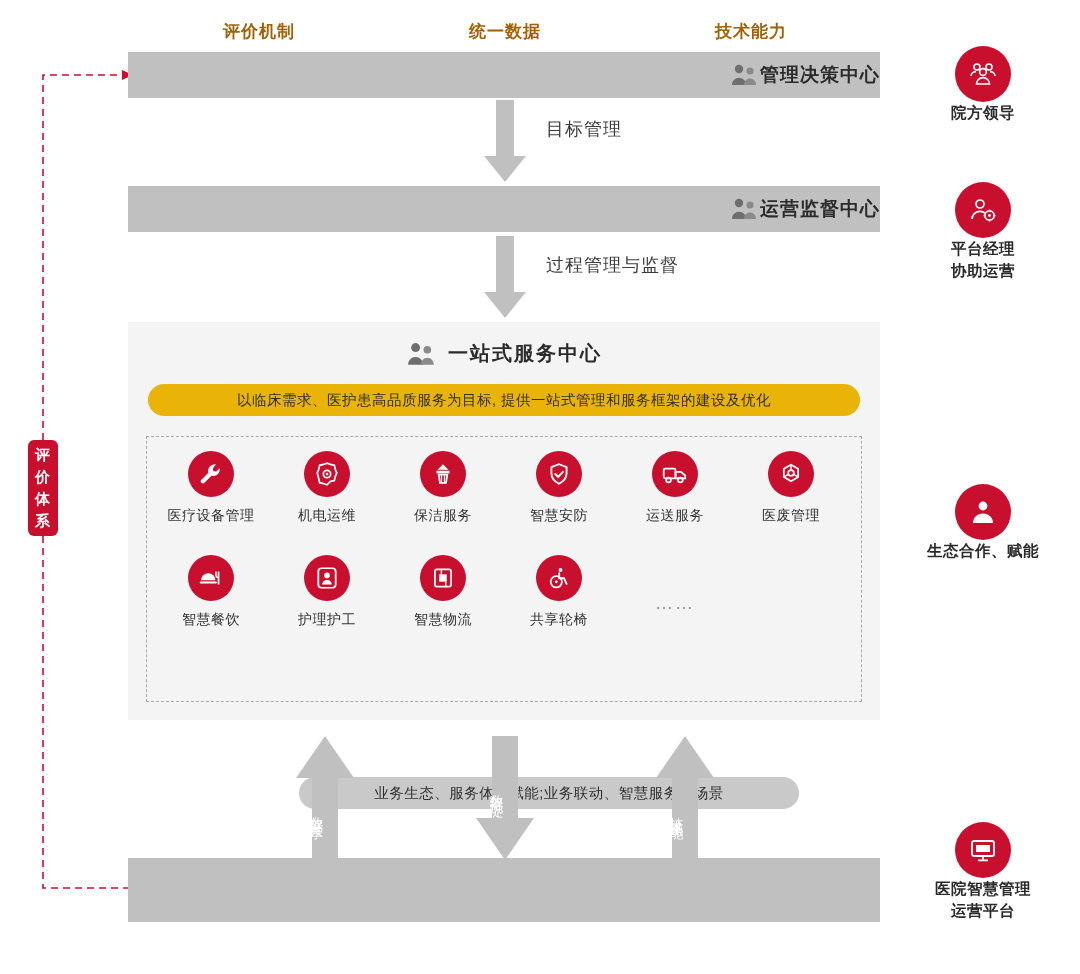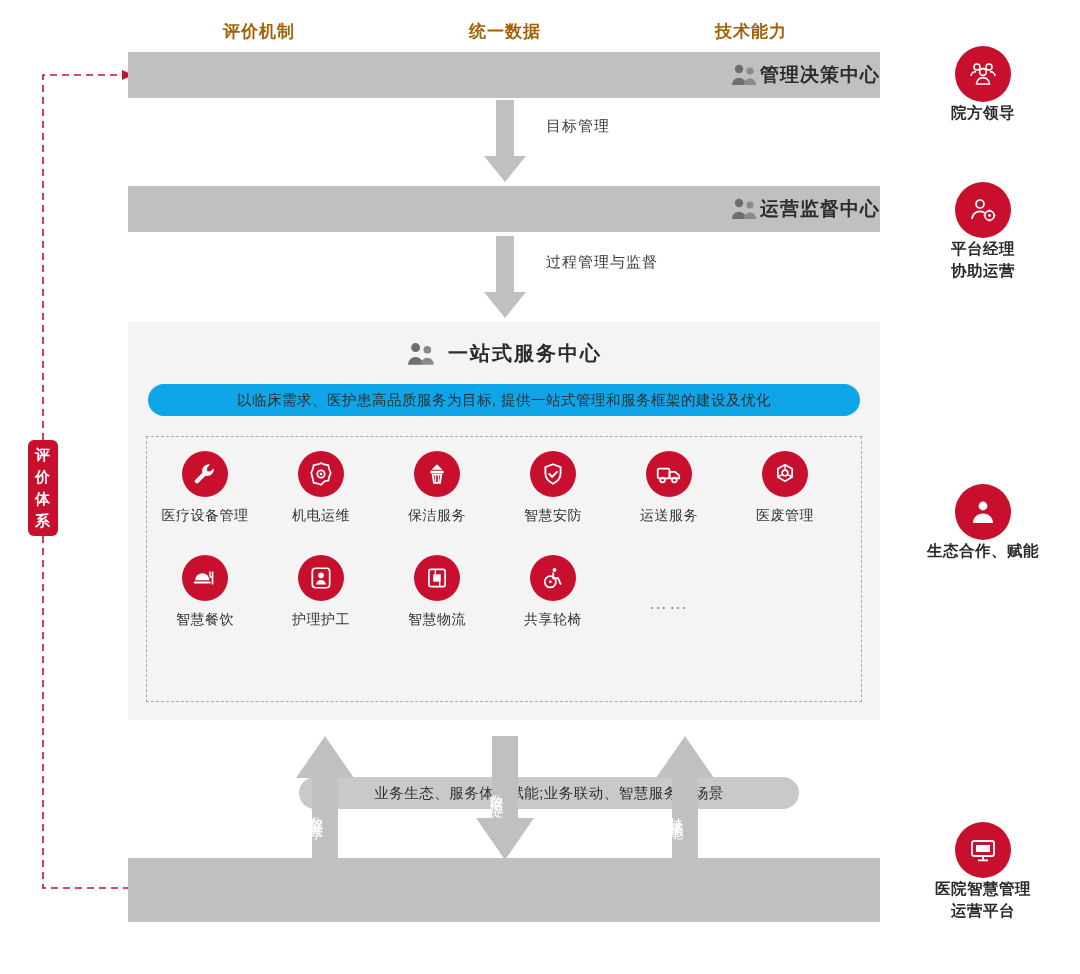--- a/index.html
+++ b/index.html
@@ -62,21 +62,21 @@
     color: #2b2b2b;
     font-size: 19px;
     font-weight: 700;
     letter-spacing: 1px;
   }
   .bar-icon { display: inline-flex; align-items: center; }
 
   
   .flow-label {
     position: absolute;
-    font-size: 15px;
+    font-size: 18px;
     color: #3c3c3c;
     letter-spacing: 1px;
   }
 
   
   #service-panel {
     position: absolute;
     left: 128px;
     top: 322px;
     width: 752px;
@@ -95,41 +95,41 @@
     font-weight: 700;
     color: #2b2b2b;
     letter-spacing: 2px;
   }
   #service-subtitle {
     position: absolute;
     left: 20px;
     top: 62px;
     width: 712px;
     height: 32px;
-    background: #0ea5e9;
+    background: #eab308;
     border-radius: 16px;
     display: flex;
     align-items: center;
     justify-content: center;
     font-size: 14.5px;
     color: #2f2f2f;
     letter-spacing: 0.5px;
   }
   #service-dashed {
     position: absolute;
     left: 18px;
     top: 114px;
     width: 716px;
     height: 266px;
     border: 1px dashed #a9a9a9;
     box-sizing: border-box;
   }
   .icon-grid {
     position: absolute;
-    left: 0;
+    left: 6px;
     top: 14px;
     width: 696px;
     display: grid;
     grid-template-columns: repeat(6, 1fr);
     row-gap: 8px;
   }
   .icon-cell {
     display: flex;
     flex-direction: column;
     align-items: center;

